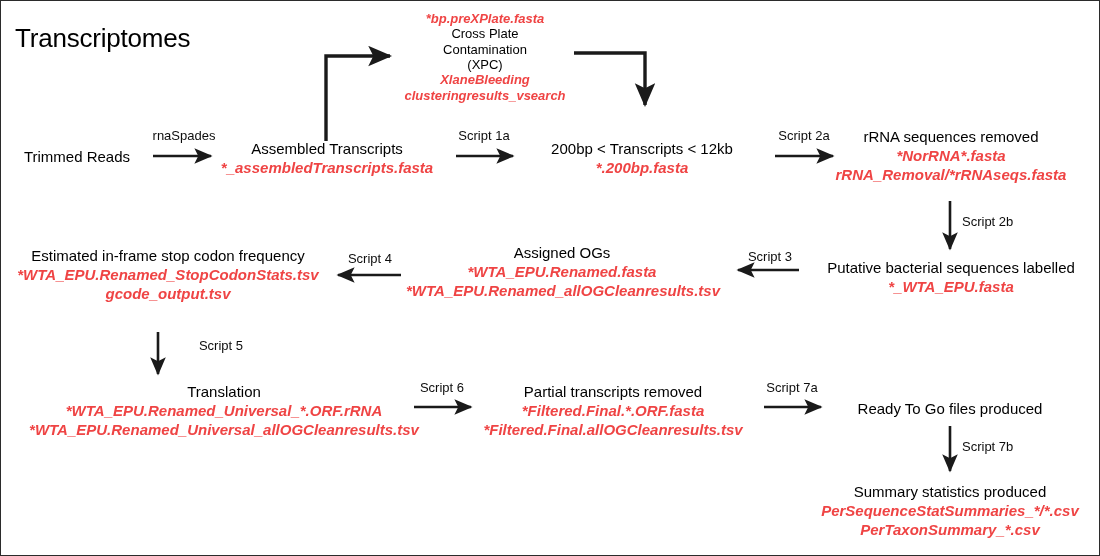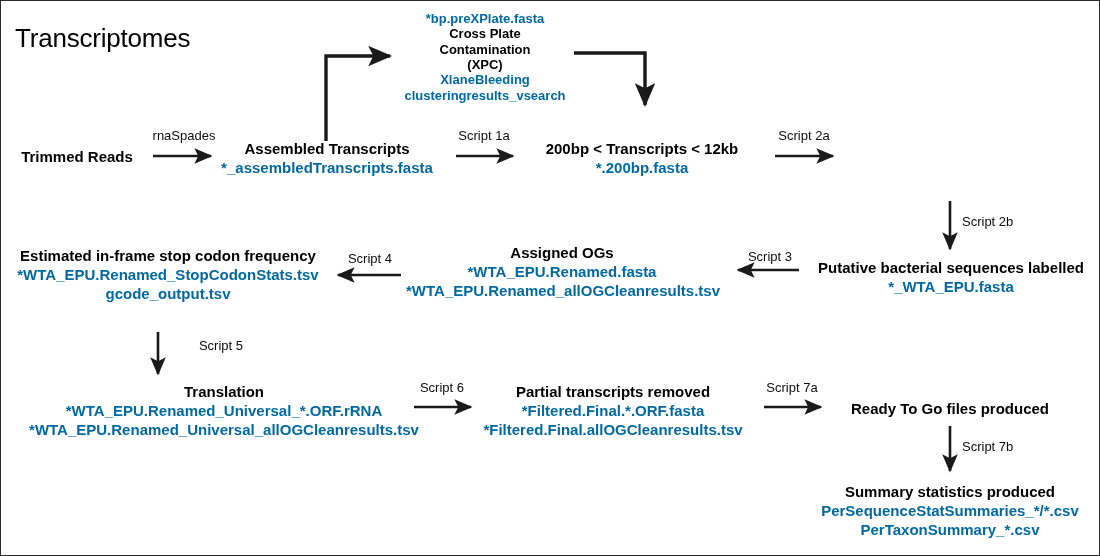--- a/index.html
+++ b/index.html
@@ -18,28 +18,29 @@
     font-family: "Liberation Sans", sans-serif;
     overflow: hidden;
   }
   .node {
     position: absolute;
     text-align: center;
     line-height: 1.28;
     white-space: nowrap;
   }
   .node .title {
-    font-weight: bold;
+    font-weight: normal;
     color: #000000;
     display: block;
   }
   .node .file {
     font-weight: bold;
-    color: #0369a1;
+    color: #ef4444;
     display: block;
+    font-style: italic;
   }
   .page-title {
     position: absolute;
     font-weight: normal;
     color: #000000;
     font-size: 26px;
     letter-spacing: -0.2px;
     white-space: nowrap;
   }
   .arrow-label {
@@ -132,20 +133,25 @@
     <span class="title sz13">(XPC)</span>
     <span class="file sz13">XlaneBleeding</span>
     <span class="file sz13">clusteringresults_vsearch</span>
   </div>
 
   <div class="node" style="left:512px; top:138px; width:258px;">
     <span class="title sz15">200bp &lt; Transcripts &lt; 12kb</span>
     <span class="file sz15">*.200bp.fasta</span>
   </div>
 
+  <div class="node" style="left:820px; top:126px; width:260px;">
+    <span class="title sz15">rRNA sequences removed</span>
+    <span class="file sz15">*NorRNA*.fasta</span>
+    <span class="file sz15">rRNA_Removal/*rRNAseqs.fasta</span>
+  </div>
 
   <div class="node" style="left:800px; top:257px; width:300px;">
     <span class="title sz15">Putative bacterial sequences labelled</span>
     <span class="file sz15">*_WTA_EPU.fasta</span>
   </div>
 
   <div class="node" style="left:405px; top:242px; width:312px;">
     <span class="title sz15">Assigned OGs</span>
     <span class="file sz15">*WTA_EPU.Renamed.fasta</span>
     <span class="file sz15">*WTA_EPU.Renamed_allOGCleanresults.tsv</span>

